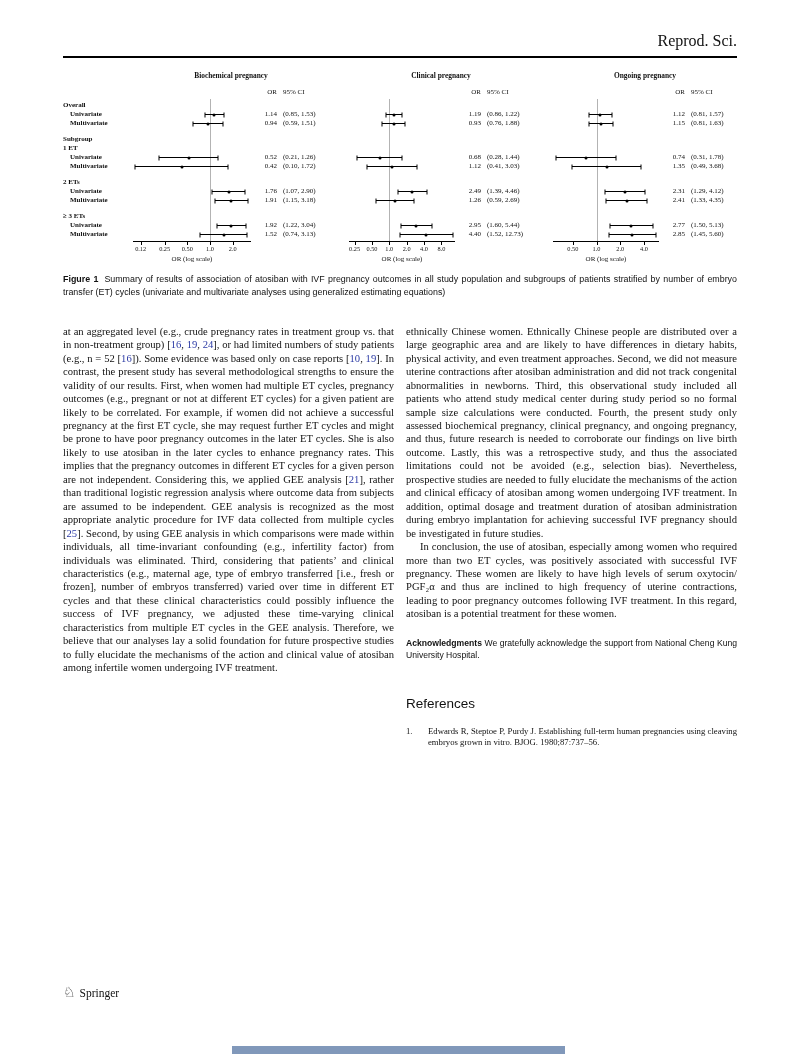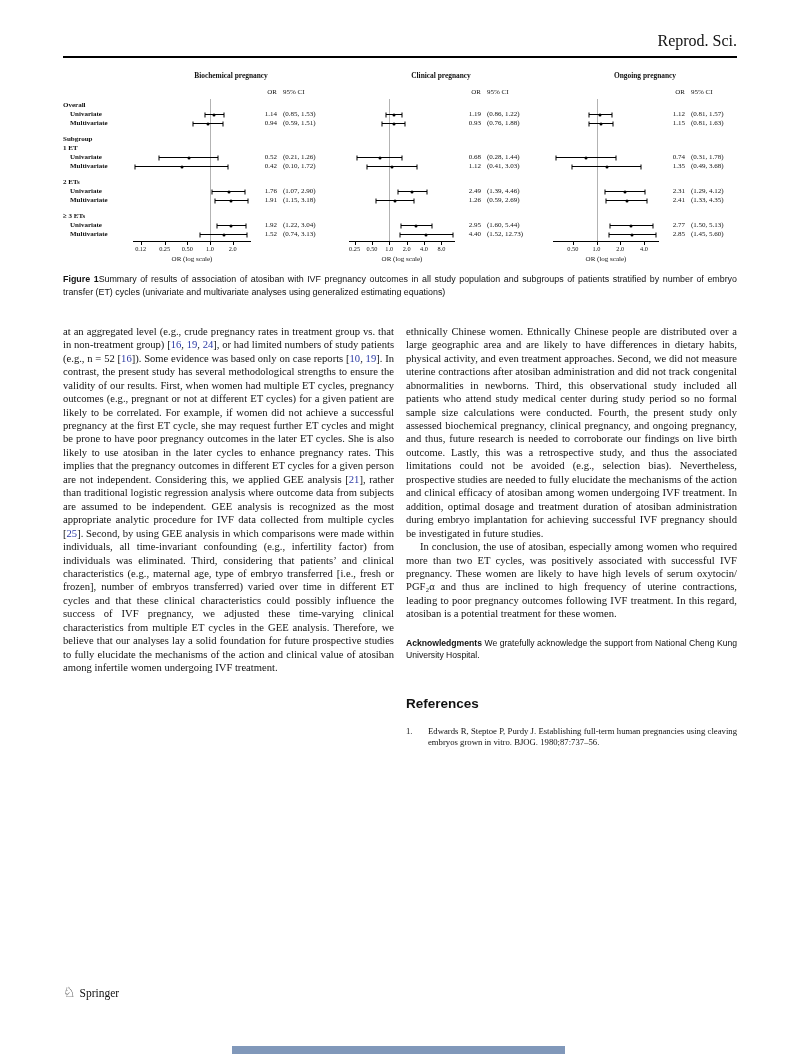--- a/index.html
+++ b/index.html
@@ -42,30 +42,30 @@
   .tick{position:absolute;top:0;width:1px;height:3px;background:#000;}
   .ticklab{position:absolute;top:3px;transform:translateX(-50%);font-size:6.3px;}
   .axis-label{text-align:center;font-size:7px;}
   .valrow{display:flex;}
   .vor{width:26px;text-align:right;}
   .vci{padding-left:6px;}
   .abbrev{margin:9px 0 0 58px;font-size:7.3px;}
 
   
   .caption{margin-top:10px;font-family:"Liberation Sans",sans-serif;font-size:8.9px;line-height:1.45;text-align:justify;}
-  .cap-label{font-weight:bold;}
+  .cap-label{font-weight:bold;margin-right:6px;}
 
   
   .cols{display:flex;gap:12px;margin-top:26px;}
   .col{width:331px;font-size:10.6px;line-height:13.45px;text-align:justify;}
   p.body-p{margin:0;}
   p.body-p.indent{text-indent:14px;}
   .cite{color:var(--link);}
   .ack{font-family:"Liberation Sans",sans-serif;font-size:8.6px;line-height:1.42;margin:16px 0 0 0;text-align:justify;}
-  .refs-heading{font-family:"Liberation Sans",sans-serif;font-weight:bold;font-size:13.5px;margin-top:36px;}
+  .refs-heading{font-family:"Liberation Sans",sans-serif;font-weight:normal;font-size:13.5px;margin-top:36px;}
   .ref-item{display:flex;font-size:8.7px;line-height:1.35;margin-top:15px;}
   .ref-num{width:12px;flex-shrink:0;}
   .ref-text{padding-left:10px;}
 
   
   .springer{position:absolute;left:63px;top:986px;font-size:11.5px;display:flex;align-items:center;gap:4px;}
   .springer-glyph{font-size:14px;line-height:14px;}
   .bottom-bar{position:absolute;left:232px;top:1046px;width:333px;height:8px;background:var(--bar);}
 </style>
 </head>

